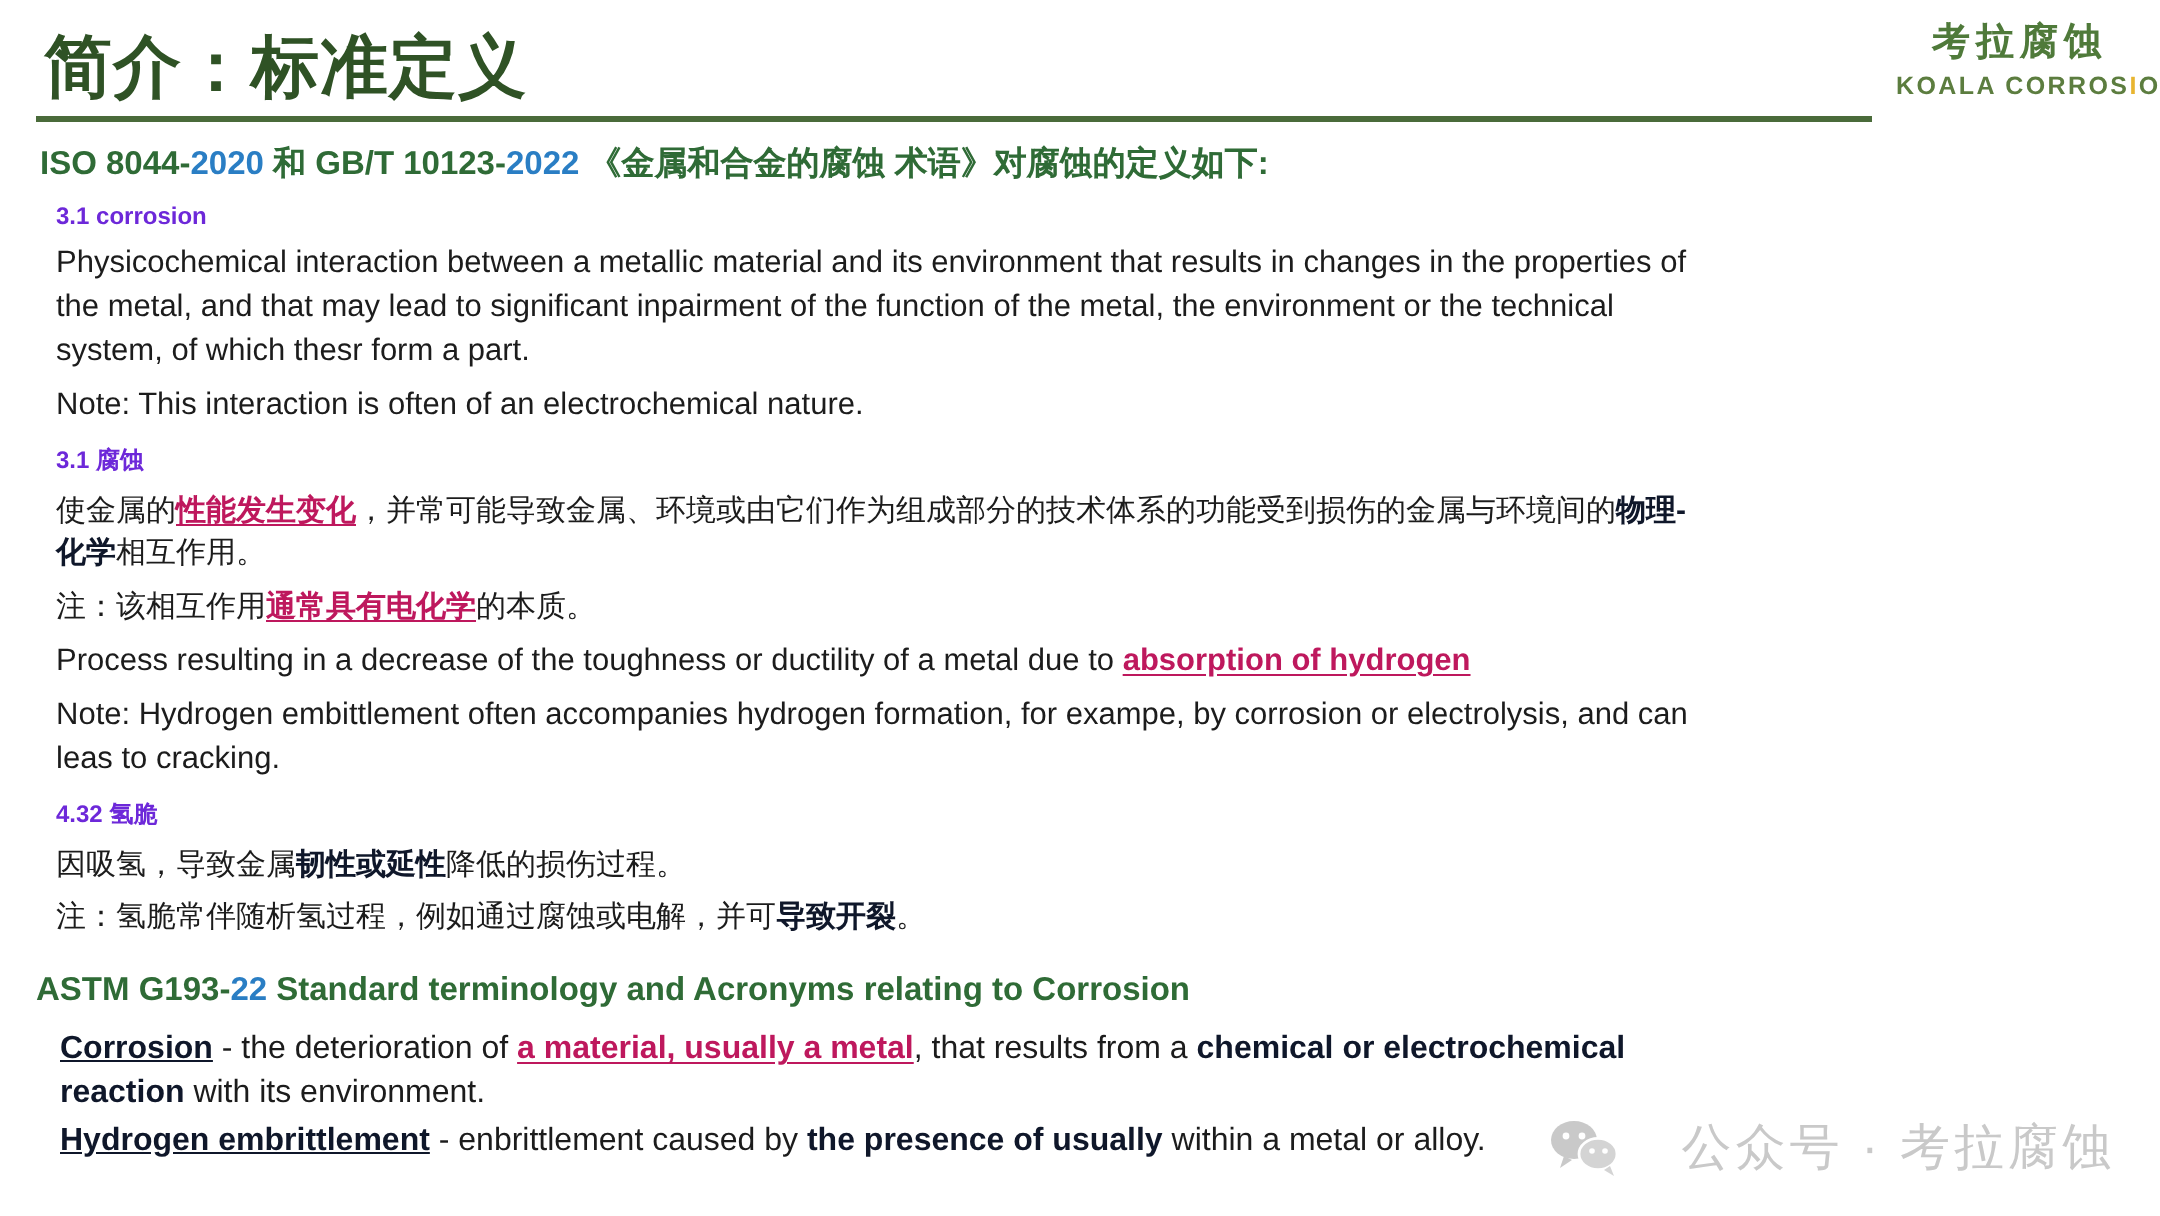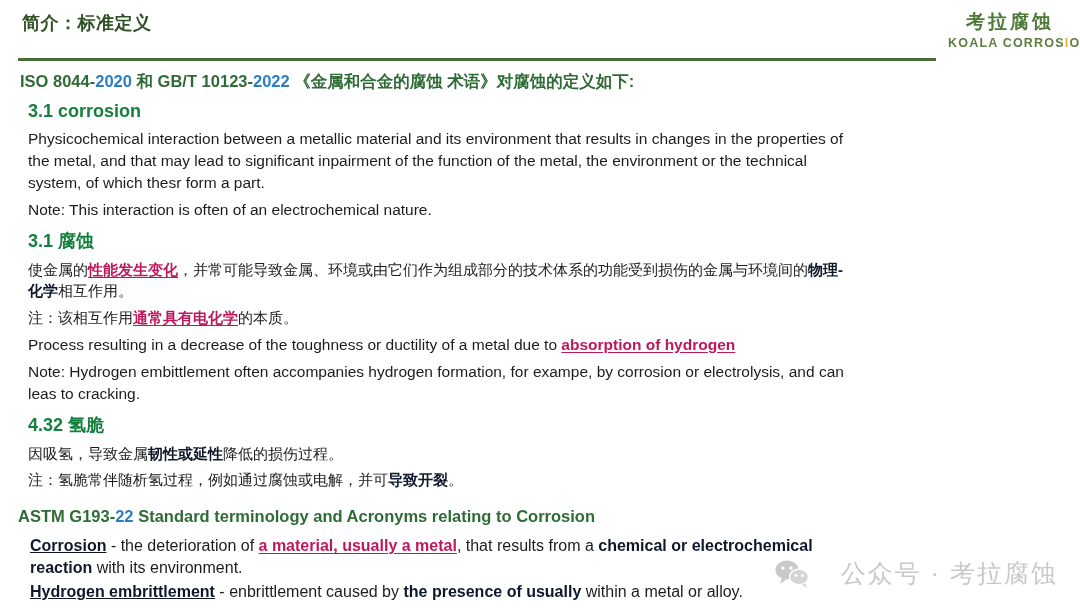--- a/index.html
+++ b/index.html
@@ -22,21 +22,21 @@
     position: absolute;
     left: 0;
     top: 0;
     width: 1080px;
     height: 62px;
   }
   .slide-title {
     position: absolute;
     left: 22px;
     top: 11px;
-    font-size: 18px;
+    font-size: 34px;
     font-weight: bold;
     color: #2f5225;
     letter-spacing: 0.5px;
     white-space: nowrap;
   }
   .header-rule {
     position: absolute;
     left: 18px;
     top: 58px;
     width: 918px;
@@ -81,23 +81,23 @@
   .std-heading {
     font-size: 16.5px;
     font-weight: bold;
     color: #2f6b36;
     padding: 9px 0 0 20px;
     white-space: nowrap;
   }
   .std-heading .yr { color: #2a7ec4; }
 
   .term {
-    font-size: 18px;
-    font-weight: bold;
-    color: #15803d;
+    font-size: 12px;
+    font-weight: bold;
+    color: #6d28d9;
     padding: 8px 16px 0 28px;
   }
 
   .para {
     font-size: 15.5px;
     color: #1c1c1c;
     padding: 6px 30px 0 28px;
     line-height: 1.42;
   }
   .para.cn { font-size: 15px; }

